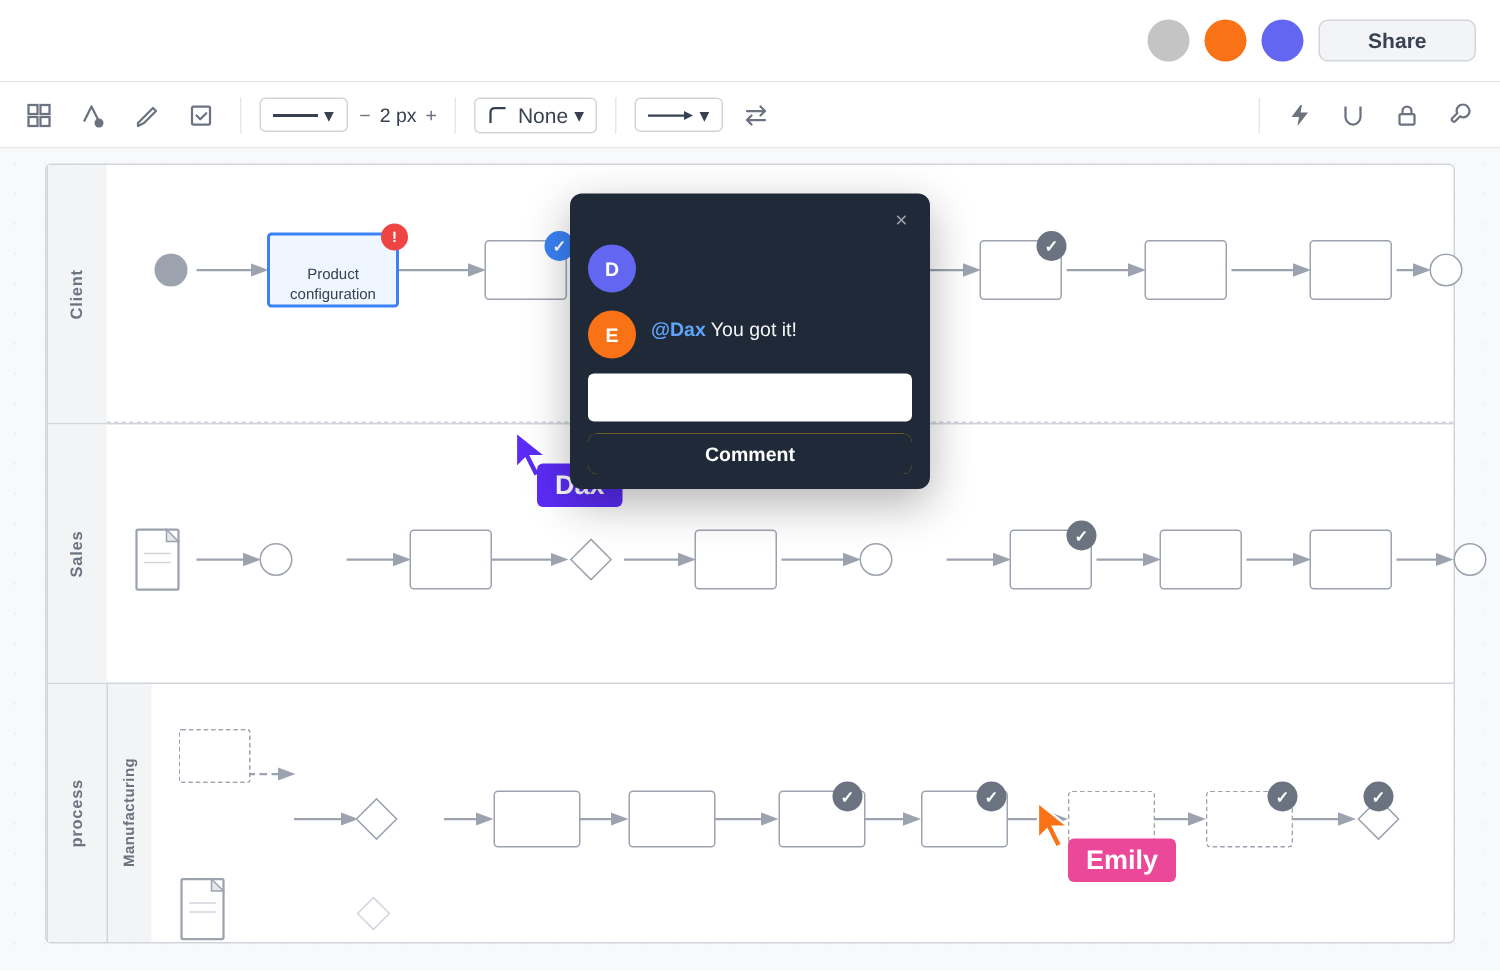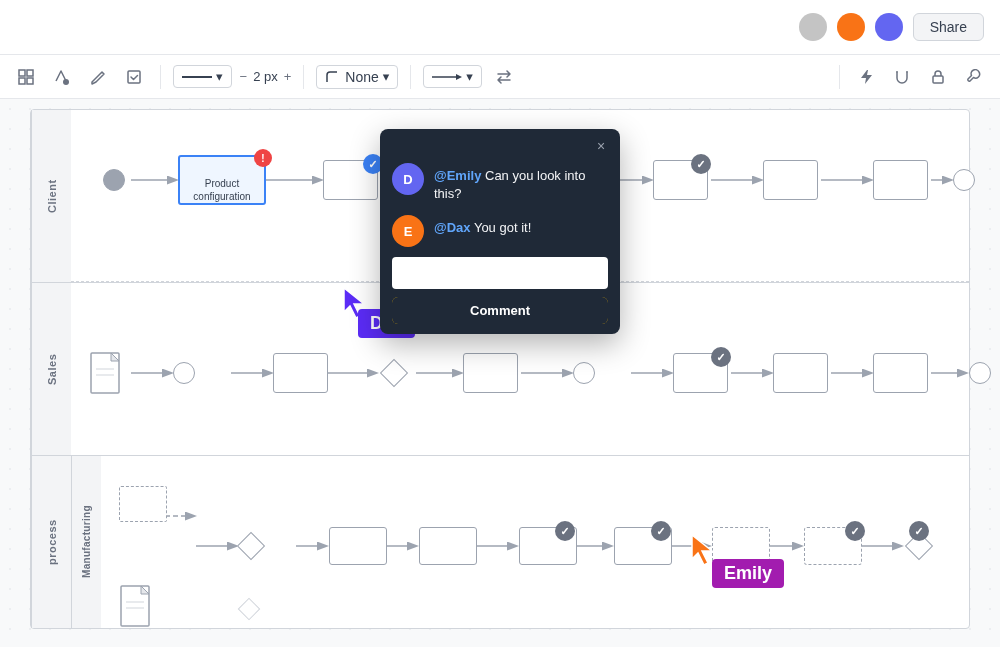--- a/index.html
+++ b/index.html
@@ -17,23 +17,23 @@
     }
     .topbar-left { display: flex; align-items: center; gap: 8px; }
     .topbar-right { display: flex; align-items: center; gap: 10px; }
     .avatar-gray { width: 28px; height: 28px; border-radius: 50%; background: #c4c4c4; }
     .avatar-orange { width: 28px; height: 28px; border-radius: 50%; background: #f97316; }
     .avatar-purple { width: 28px; height: 28px; border-radius: 50%; background: #6366f1; }
     .share-btn {
       background: #f3f4f6;
       border: 1px solid #d1d5db;
       border-radius: 6px;
-      padding: 5px 16px;
+      padding: 5px 32px;
       font-size: 14px;
-      font-weight: 400;
+      font-weight: 700;
       color: #374151;
       cursor: pointer;
     }
 
     
     #toolbar {
       height: 44px;
       background: #fff;
       border-bottom: 1px solid #e5e7eb;
       display: flex;
@@ -258,21 +258,21 @@
       position: absolute;
       padding: 4px 12px;
       border-radius: 4px;
       font-size: 18px;
       font-weight: 700;
       color: #fff;
       white-space: nowrap;
       z-index: 50;
     }
     .cursor-label.dax { background: #5b2cf6; }
-    .cursor-label.emily { background: #a21caf; }
+    .cursor-label.emily { background: #ec4899; }
 
     
     .cursor-arrow {
       position: absolute;
       z-index: 50;
     }
 
     
     .arrows-svg {
       position: absolute;
@@ -563,23 +563,20 @@
   </div>
 
   <div class="comment-popup">
     <div class="comment-popup-header">
       <div class="comment-close">×</div>
     </div>
     <div class="comment-messages">
 
       <div class="comment-message">
         <div class="comment-avatar dax">D</div>
-        <div class="comment-text">
-          <span class="mention">@Emily</span><span> Can you look into this?</span>
-        </div>
       </div>
 
       <div class="comment-message">
         <div class="comment-avatar emily">E</div>
         <div class="comment-text">
           <span class="mention">@Dax</span><span> You got it!</span>
         </div>
       </div>
     </div>
     <div class="comment-input-area">

